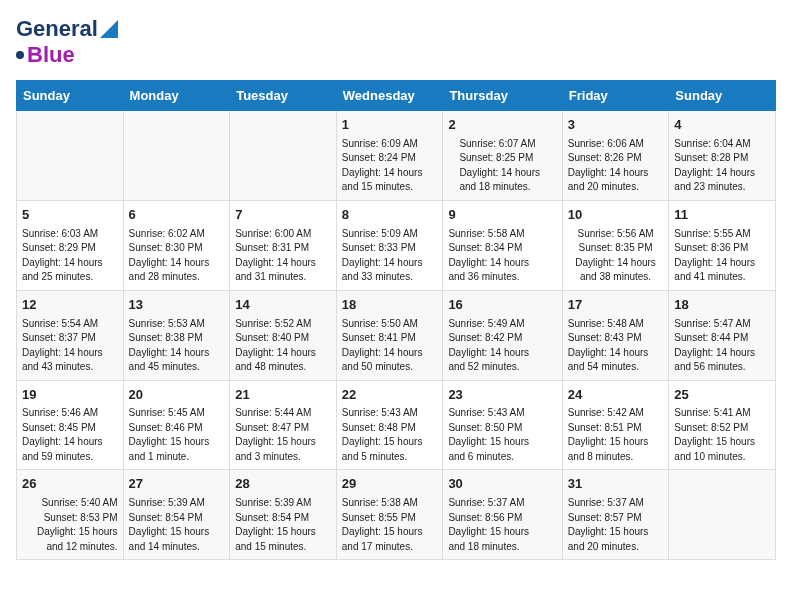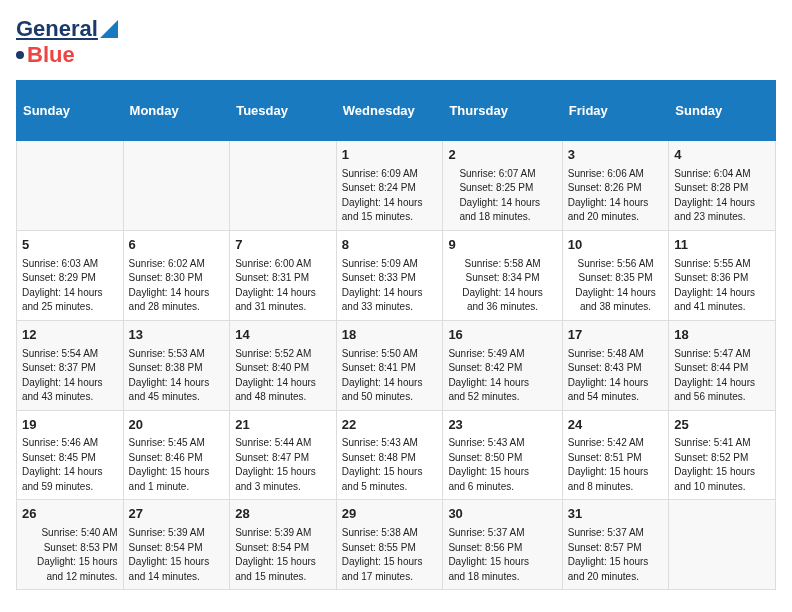--- a/index.html
+++ b/index.html
@@ -37,21 +37,21 @@
     table {
       width: 100%;
       border-collapse: collapse;
       font-size: 11px;
     }
     thead tr {
       background: #1a7abf;
       color: #fff;
     }
     thead th {
-      padding: 22px 6px;
+      padding: 7px 6px;
       text-align: left;
       font-size: 13px;
       font-weight: bold;
       border: 1px solid #1a7abf;
     }
     tbody tr {
       border-bottom: 1px solid #ccc;
     }
     tbody td {
       vertical-align: top;
@@ -72,28 +72,28 @@
     }
     tbody tr:nth-child(odd) td { background: #f8f8f8; }
     tbody tr:nth-child(even) td { background: #fff; }
   </style>
 </head>
 <body>
 
 <div class="header">
   <div class="logo">
     <div style="display:flex;align-items:center;gap:2px;">
-      <span style="font-size:22px;font-weight:bold;color:#1a3a6b;text-decoration:underline;">General</span>
+      <span style="font-size:22px;font-weight:bold;color:#1a3a6b;">General</span>
       <svg width="18" height="18" viewBox="0 0 18 18">
         <polygon points="0,18 18,18 18,0" fill="#1a7abf"></polygon>
       </svg>
     </div>
     <div style="display:flex;align-items:center;">
       <div style="width:8px;height:8px;background:#1a3a6b;border-radius:50%;margin-right:3px;"></div>
-      <span style="font-size:22px;font-weight:bold;color:#ef4444;">Blue</span>
+      <span style="font-size:22px;font-weight:bold;color:#a21caf;">Blue</span>
     </div>
   </div>
   <div class="title-section">
     <div class="main-title"></div>
     <div class="subtitle"></div>
   </div>
 </div>
 
 <table>
   <thead>
@@ -165,21 +165,21 @@
         </td>
         <td>
           <span class="day-num">8</span>
           <div class="cell-content" style="white-space: pre-line;">Sunrise: 5:09 AM
 Sunset: 8:33 PM
 Daylight: 14 hours
 and 33 minutes.</div>
         </td>
         <td>
           <span class="day-num">9</span>
-          <div class="cell-content" style="white-space: pre-line; text-align: center;">Sunrise: 5:58 AM
+          <div class="cell-content" style="white-space: pre-line;">Sunrise: 5:58 AM
 Sunset: 8:34 PM
 Daylight: 14 hours
 and 36 minutes.</div>
         </td>
         <td>
           <span class="day-num">10</span>
           <div class="cell-content" style="white-space: pre-line; text-align: center;">Sunrise: 5:56 AM
 Sunset: 8:35 PM
 Daylight: 14 hours
 and 38 minutes.</div>

